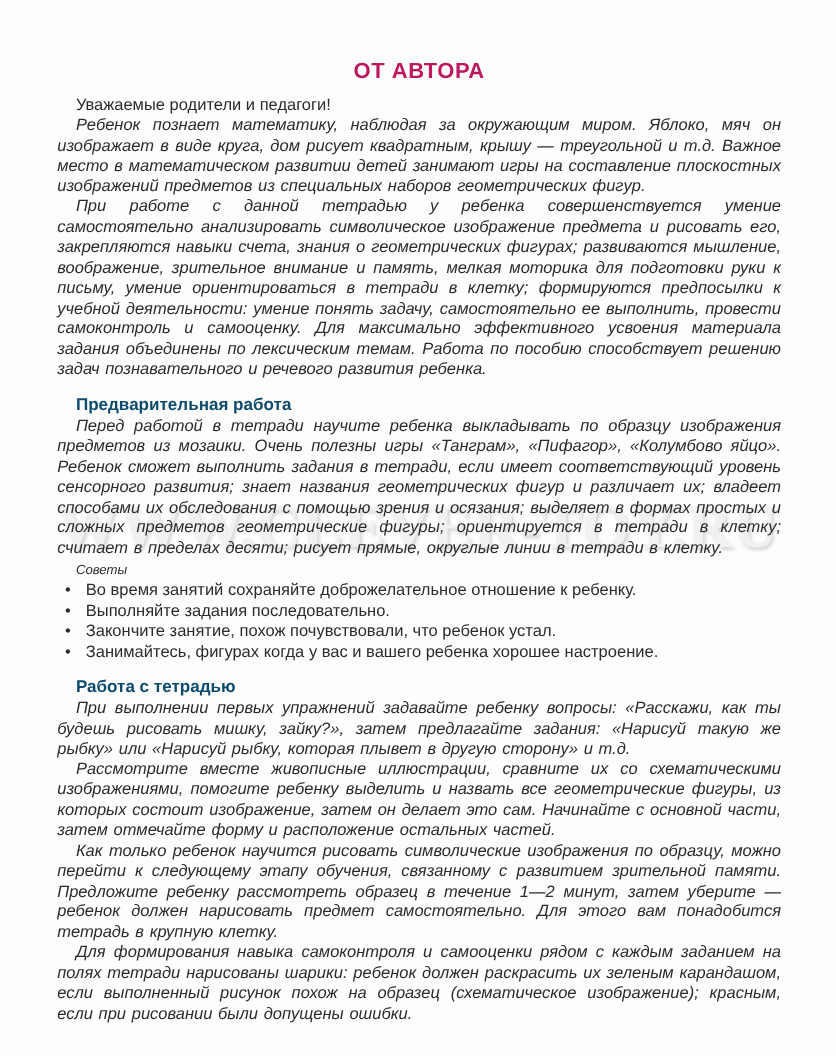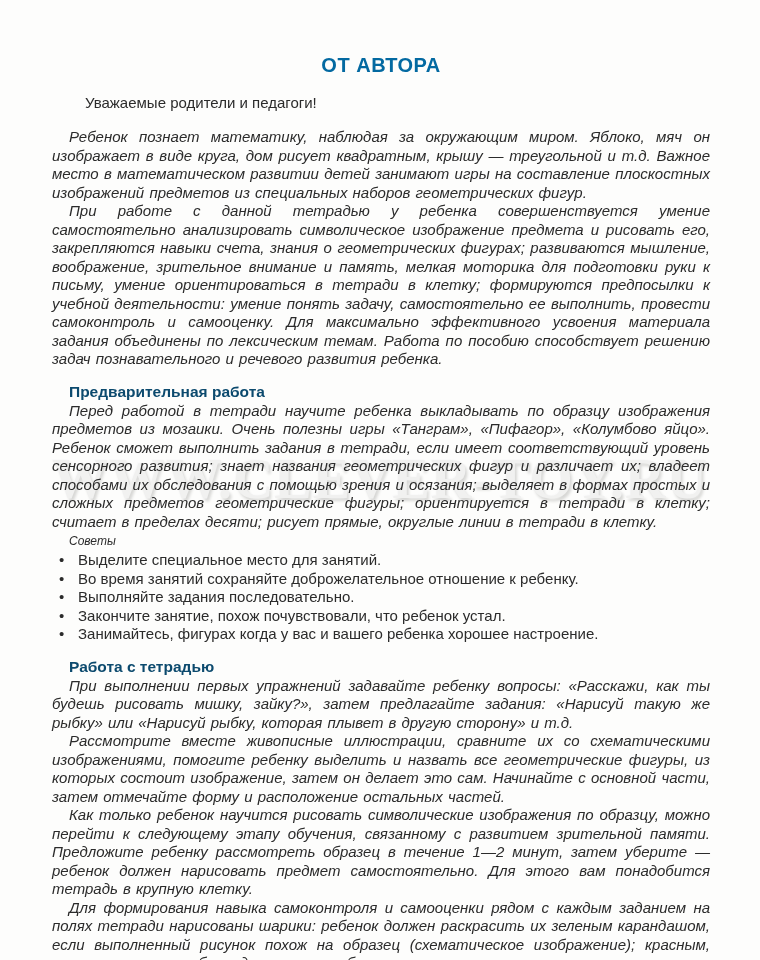--- a/index.html
+++ b/index.html
@@ -25,34 +25,34 @@
   }
   .content {
     position: relative;
     z-index: 2;
   }
   .page-title {
     text-align: center;
     font-size: 20px;
     font-weight: bold;
     letter-spacing: 0.5px;
-    color: #0369a1;
+    color: #be185d;
     margin: 0 0 9px 0;
   }
   p.body-par {
     margin: 0;
     font-size: 15px;
     line-height: 18.5px;
     text-align: justify;
     text-indent: 17px;
     word-spacing: 1px;
     font-style: italic;
   }
   p.salutation {
-    margin: 16px;
+    margin: 0;
     font-size: 15px;
     line-height: 19px;
     text-indent: 17px;
   }
   h2.section-heading {
     margin: 13px 0 1px 0;
     font-size: 15.5px;
     line-height: 19px;
     font-weight: bold;
     text-indent: 17px;
@@ -115,21 +115,20 @@
     <p class="salutation">Уважаемые родители и педагоги!</p>
 
     <p class="body-par">Ребенок познает математику, наблюдая за окружающим миром. Яблоко, мяч он изображает в виде круга, дом рисует квадратным, крышу — треугольной и т.д. Важное место в математическом развитии детей занимают игры на составление плоскостных изображений предметов из специальных наборов геометрических фигур.</p>
     <p class="body-par">При работе с данной тетрадью у ребенка совершенствуется умение самостоятельно анализировать символическое изображение предмета и рисовать его, закрепляются навыки счета, знания о геометрических фигурах; развиваются мышление, воображение, зрительное внимание и память, мелкая моторика для подготовки руки к письму, умение ориентироваться в тетради в клетку; формируются предпосылки к учебной деятельности: умение понять задачу, самостоятельно ее выполнить, провести самоконтроль и самооценку. Для максимально эффективного усвоения материала задания объединены по лексическим темам. Работа по пособию способствует решению задач познавательного и речевого развития ребенка.</p>
 
     <h2 class="section-heading">Предварительная работа</h2>
     <p class="body-par">Перед работой в тетради научите ребенка выкладывать по образцу изображения предметов из мозаики. Очень полезны игры «Танграм», «Пифагор», «Колумбово яйцо». Ребенок сможет выполнить задания в тетради, если имеет соответствующий уровень сенсорного развития; знает названия геометрических фигур и различает их; владеет способами их обследования с помощью зрения и осязания; выделяет в формах простых и сложных предметов геометрические фигуры; ориентируется в тетради в клетку; считает в пределах десяти; рисует прямые, округлые линии в тетради в клетку.</p>
 
     <p class="tips-label">Советы</p>
     <ul class="tips">
-      <li>Выделите специальное место для занятий.</li>
       <li>Во время занятий сохраняйте доброжелательное отношение к ребенку.</li>
       <li>Выполняйте задания последовательно.</li>
       <li>Закончите занятие, похож почувствовали, что ребенок устал.</li>
       <li>Занимайтесь, фигурах когда у вас и вашего ребенка хорошее настроение.</li>
     </ul>
 
     <h2 class="section-heading">Работа с тетрадью</h2>
     <p class="body-par">При выполнении первых упражнений задавайте ребенку вопросы: «Расскажи, как ты будешь рисовать мишку, зайку?», затем предлагайте задания: «Нарисуй такую же рыбку» или «Нарисуй рыбку, которая плывет в другую сторону» и т.д.</p>
     <p class="body-par">Рассмотрите вместе живописные иллюстрации, сравните их со схематическими изображениями, помогите ребенку выделить и назвать все геометрические фигуры, из которых состоит изображение, затем он делает это сам. Начинайте с основной части, затем отмечайте форму и расположение остальных частей.</p>
     <p class="body-par">Как только ребенок научится рисовать символические изображения по образцу, можно перейти к следующему этапу обучения, связанному с развитием зрительной памяти. Предложите ребенку рассмотреть образец в течение 1—2 минут, затем уберите — ребенок должен нарисовать предмет самостоятельно. Для этого вам понадобится тетрадь в крупную клетку.</p>

